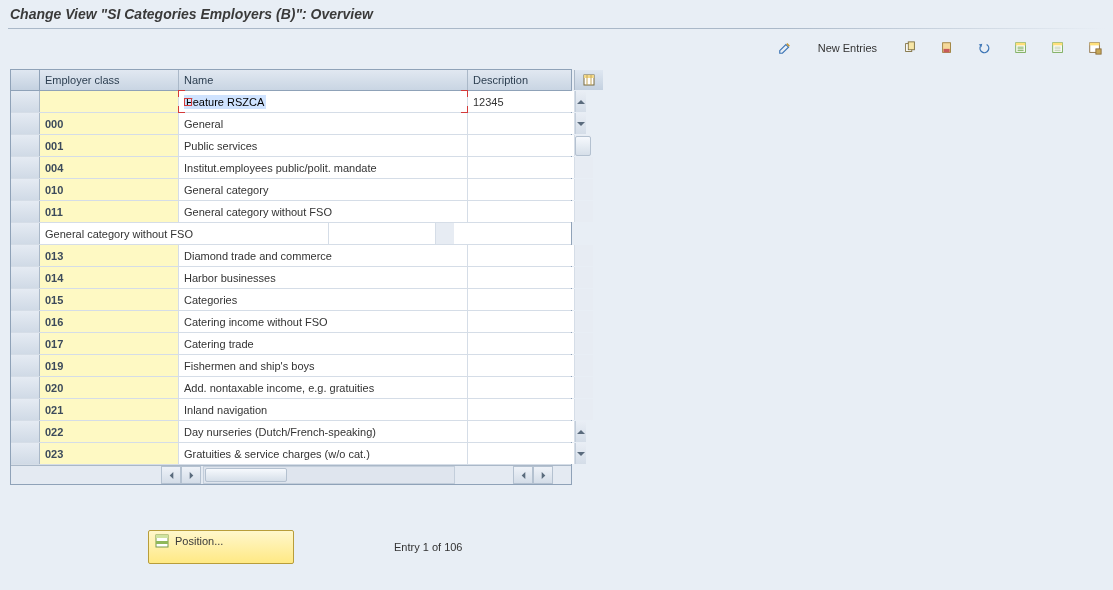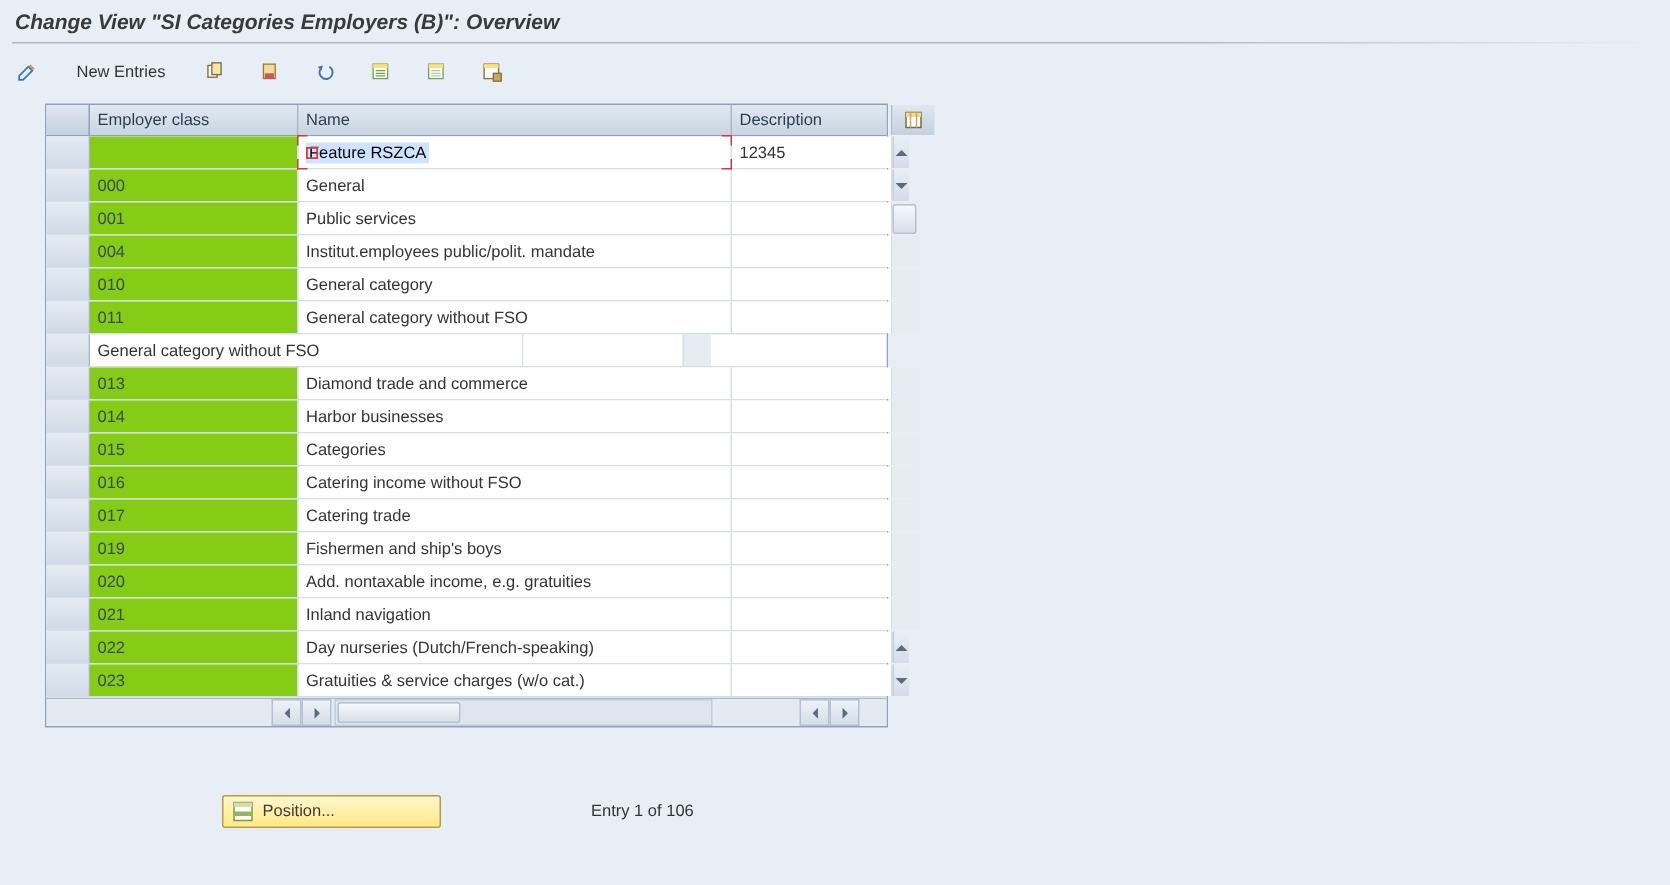--- a/index.html
+++ b/index.html
@@ -29,20 +29,21 @@
   margin: 0 8px 6px 8px;
 }
 
 
 .toolbar {
   display: flex;
   align-items: center;
   padding: 3px 8px 5px 8px;
   gap: 17px;
   position: relative;
+  justify-content: flex-end;
 }
 .tb-btn {
   display: inline-flex;
   align-items: center;
   justify-content: center;
   width: 18px;
   height: 18px;
   border: 1px solid transparent;
   border-radius: 2px;
   cursor: pointer;
@@ -76,21 +77,20 @@
 .content {
   padding: 6px 10px;
 }
 
 
 .table-wrap {
   border: 1px solid #8fa2b8;
   width: 560px;
   background: #f2f5f9;
   position: relative;
-  margin-left: 20px;
 }
 .table-header {
   display: flex;
   background: linear-gradient(#e1e8f1,#c9d5e3);
   border-bottom: 1px solid #8fa2b8;
   height: 20px;
   align-items: stretch;
 }
 .th {
   border-right: 1px solid #aab8c8;
@@ -130,22 +130,23 @@
   white-space: nowrap;
 }
 .c-sel {
   width: 18px; flex:none;
   background: linear-gradient(#e5ebf3,#d0dae6);
   border-right: 1px solid #aab8c8;
   cursor: pointer;
 }
 .c-class {
   width: 128px; flex:none;
-  background: #84cc16;
+  background: #fef9c3;
   color: #3c4a5b;
+  font-weight: bold;
 }
 .c-name  { width: 278px; flex:none; background:#fff; }
 .c-desc  { width: 96px;  flex:none; background:#fff; }
 .c-scrl  { width: 18px;  flex:none; background: #e7ecf3; border-right:none; }
 
 
 .cell.editing {
   position: relative;
   overflow: visible;
 }
@@ -207,21 +208,21 @@
   margin-top: 45px;
   display:flex;
   align-items:center;
   gap: 100px;
   padding-left: 138px;
 }
 .pos-btn {
   display:inline-flex;
   align-items:center;
   height:20px;
-  padding: 0 28px 0 6px;
+  padding: 0 28px 12px 6px;
   background: linear-gradient(#fff7cc,#ffe984);
   border:1px solid #b89d3a;
   border-radius:2px;
   cursor:pointer;
   font-size:11px;
   color:#3a3a3a;
   gap:6px;
   min-width: 110px;
   justify-content:flex-start;
 }

